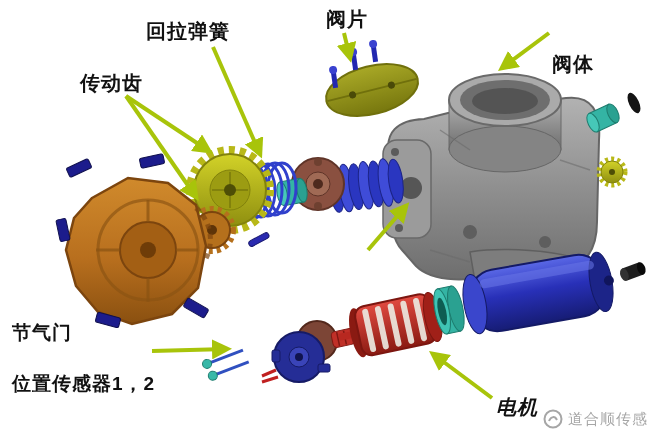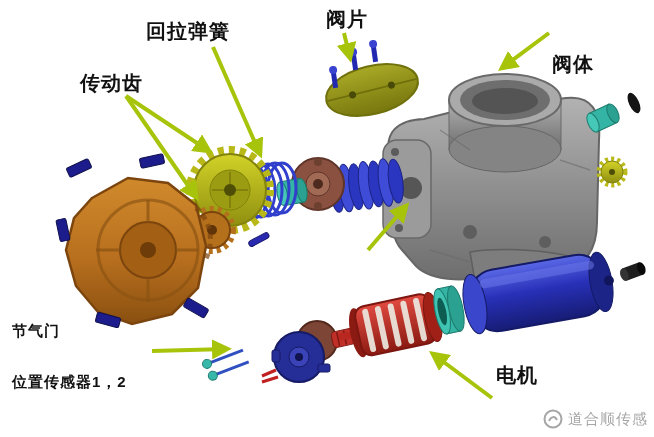--- a/index.html
+++ b/index.html
@@ -4,21 +4,21 @@
 <style>
   html,body{margin:0;padding:0;background:#fff;}
   #stage{
     position:relative;width:654px;height:437px;background:#ffffff;
     font-family:"Liberation Sans","DejaVu Sans",sans-serif;overflow:hidden;
   }
   .lbl{
     position:absolute;color:#111;font-weight:bold;font-size:20px;
     letter-spacing:1px;white-space:nowrap;line-height:1.15;
   }
-  .lbl.small{font-size:15px;}
+  .lbl.small{font-size:19px;}
   #watermark{
     position:absolute;right:6px;bottom:8px;display:flex;align-items:center;gap:5px;
     color:#a6a6a6;font-size:15px;font-weight:normal;letter-spacing:1px;
   }
   svg{position:absolute;left:0;top:0;}
 </style>
 </head>
 <body>
 
 <div id="stage">
@@ -246,21 +246,21 @@
       <line x1="492" y1="398" x2="433" y2="354" marker-end="url(#ah)"></line>
     </g>
   </svg>
 
   <div class="lbl" style="left:146px;top:20px;">回拉弹簧</div>
   <div class="lbl" style="left:326px;top:8px;">阀片</div>
   <div class="lbl" style="left:552px;top:14px;margin-top:39px;">阀体</div>
   <div class="lbl" style="left:80px;top:72px;font-family:Liberation Serif, serif;">传动齿</div>
   <div class="lbl small" style="left:12px;top:322px;">节气门</div>
   <div class="lbl small" style="left:12px;top:373px;">位置传感器1，2</div>
-  <div class="lbl" style="left:496px;top:364px;">电机</div>
+  <div class="lbl" style="left:496px;top:396px;font-style:italic;">电机</div>
 
   <div id="watermark">
     <svg width="20" height="20" viewBox="0 0 20 20" style="position:static;">
       <circle cx="10" cy="10" r="8.5" fill="none" stroke="#a6a6a6" stroke-width="2"></circle>
       <path d="M6,12 C8,7 12,7 14,11" fill="none" stroke="#a6a6a6" stroke-width="2"></path>
     </svg>
     <span>道合顺传感</span>
   </div>
 
 </div>

